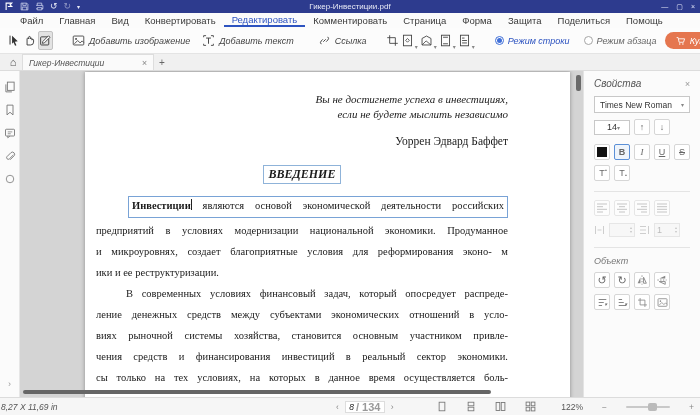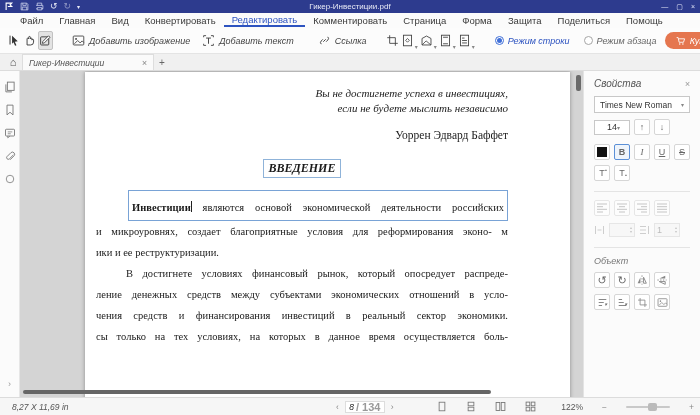--- a/index.html
+++ b/index.html
@@ -42,26 +42,26 @@
   .tab-close { color:#888; font-size:9px; }
   .newtab { width:16px; height:16px; display:flex; align-items:center; justify-content:center; color:#666; font-size:10px; }
 
   
   .main { display:flex; height:326px; }
   .sidebar { width:20px; background:#fbfbfb; border-right:1px solid #e6e6e6; display:flex; flex-direction:column; align-items:center; padding-top:10px; gap:11px; }
   .side-expand { margin-top:auto; margin-bottom:8px; color:#999; font-size:9px; }
 
   .docarea { flex:1; position:relative; background:#d4d4d4; overflow:hidden; }
   .page { position:absolute; left:65px; top:1px; width:485px; height:340px; background:#fff; box-shadow:0 0 4px rgba(0,0,0,.35); padding:6px 62px 0 11px; font-family:"Liberation Serif",serif; color:#1a1a1a; }
-  .quote { text-align:right; font-style:italic; font-size:11px; line-height:15px; margin-top:8px; }
+  .quote { text-align:right; font-style:italic; font-size:11px; line-height:15px; margin-top:14px; }
   .author { text-align:right; font-size:11.5px; margin-top:13px; }
   .headwrap { text-align:center; margin-top:17px;font-style:italic; }
   .headbox { display:inline-block; border:1px solid #8fb3d9; padding:1px 5px; font-weight:bold; font-size:12px; }
   .para { margin-top:12px; font-size:10.5px; }
-  .selbox { position:relative; margin-left:32px; width:380px; height:31px; line-height:17px; border:1px solid #79a3d6; padding:8px 3px; text-align:justify; text-align-last:justify; overflow:hidden; }
+  .selbox { position:relative; margin-left:32px; width:380px; height:22px; line-height:17px; border:1px solid #79a3d6; padding:0 3px; text-align:justify; text-align-last:justify; overflow:hidden; }
   .caret-line { display:inline-block; width:1px; height:11px; background:#222; vertical-align:-1px; }
   .h { position:absolute; width:4px; height:4px; background:#2f6fc2; border:1px solid #fff; }
   .h-tl{left:-3px;top:-3px;} .h-tm{left:50%;top:-3px;margin-left:-3px;} .h-tr{right:-3px;top:-3px;}
   .h-ml{left:-3px;top:50%;margin-top:-3px;} .h-mr{right:-3px;top:50%;margin-top:-3px;}
   .h-bl{left:-3px;bottom:-3px;} .h-bm{left:50%;bottom:-3px;margin-left:-3px;} .h-br{right:-3px;bottom:-3px;}
   .jline { line-height:21px; height:21px; overflow:hidden; text-align:justify; text-align-last:justify; }
   .jline.last { text-align-last:left; }
   .jline.ind { text-indent:30px; }
   .vscroll { position:absolute; right:2px; top:4px; width:5px; height:16px; background:#6a6a6a; border-radius:2px; }
   .hscroll { position:absolute; left:3px; bottom:3px; width:468px; height:4px; background:#666; border-radius:2px; }
@@ -86,21 +86,21 @@
   .disrow { display:flex; gap:4px; align-items:center; }
   .dis { opacity:.55; }
   .spin { display:flex; flex-direction:column; font-size:4px; line-height:4px; color:#999; }
   .numbox { width:26px; height:14px; border:1px solid #d6d6d6; background:#f4f4f4; display:flex; align-items:center; justify-content:space-between; padding:0 2px; color:#888; }
   .objlabel { font-style:italic; margin-top:2px; color:#777; }
   .objrow { display:flex; gap:4px; margin-top:6px; }
   .glyph11 { font-size:11px; color:#666; line-height:1; }
 
   
   .statusbar { height:18px; background:#f6f6f6; border-top:1px solid #dcdcdc; display:flex; align-items:center; position:relative; font-size:8.5px; color:#555; }
-  .sb-left { margin-left:12px; font-style:italic; }
+  .sb-left { margin-left:1px; font-style:italic; }
   .sb-center { position:absolute; left:336px; display:flex; align-items:center; gap:6px; }
   .pagebox { width:40px; height:12px; background:#fff; border:1px solid #ddd; display:flex; align-items:center; justify-content:center; gap:2px; }
   .pb-cur { font-style:italic; color:#222; }
   .pb-tot { color:#999; font-size:11px;font-weight:bold; }
   .sb-right { position:absolute; right:6px; display:flex; align-items:center; gap:19px; }
   .slider { width:44px; height:2px; background:#c9c9c9; border-radius:1px; position:relative; }
   .thumb { position:absolute; left:22px; top:-3px; width:9px; height:8px; background:#bbb; border-radius:2px; }
   .sb-glyph { color:#888; }
 </style>
 </head>
@@ -306,26 +306,28 @@
         <span class="headbox">ВВЕДЕНИЕ</span>
       </div>
       <div class="para">
         <div class="selbox">
           <i class="h h-tl"></i><i class="h h-tm"></i><i class="h h-tr"></i>
           <i class="h h-ml"></i><i class="h h-mr"></i>
           <i class="h h-bl"></i><i class="h h-bm"></i><i class="h h-br"></i>
           <b>Инвестиции</b><span class="caret-line"></span>
           <span>являются основой экономической деятельности российских</span>
         </div>
+        <div class="jline" style="margin-top:2px">предприятий в условиях модернизации национальной экономики. Продуманное</div>
         <div class="jline">и микроуровнях, создает благоприятные условия для реформирования эконо- м</div>
         <div class="jline last">ики и ее реструктуризации.</div>
       </div>
       <div class="para" style="margin-top:0">
-        <div class="jline ind">В достигнете условиях финансовый рынок, который опосредует распреде-</div>
+        <div class="jline ind">В современных условиях финансовый задач, который опосредует распреде-</div>
         <div class="jline">ление денежных средств между субъектами экономических отношений в усло-</div>
+        <div class="jline">виях рыночной системы хозяйства, становится основным участником привле-</div>
         <div class="jline">чения средств и финансирования инвестиций в реальный сектор экономики.</div>
         <div class="jline">сы только на тех условиях, на которых в данное время осуществляется боль-</div>
       </div>
     </div>
     <div class="vscroll"></div>
     <div class="hscroll"></div>
   </div>
 
   <div class="panel">
     <div class="prop-head">

